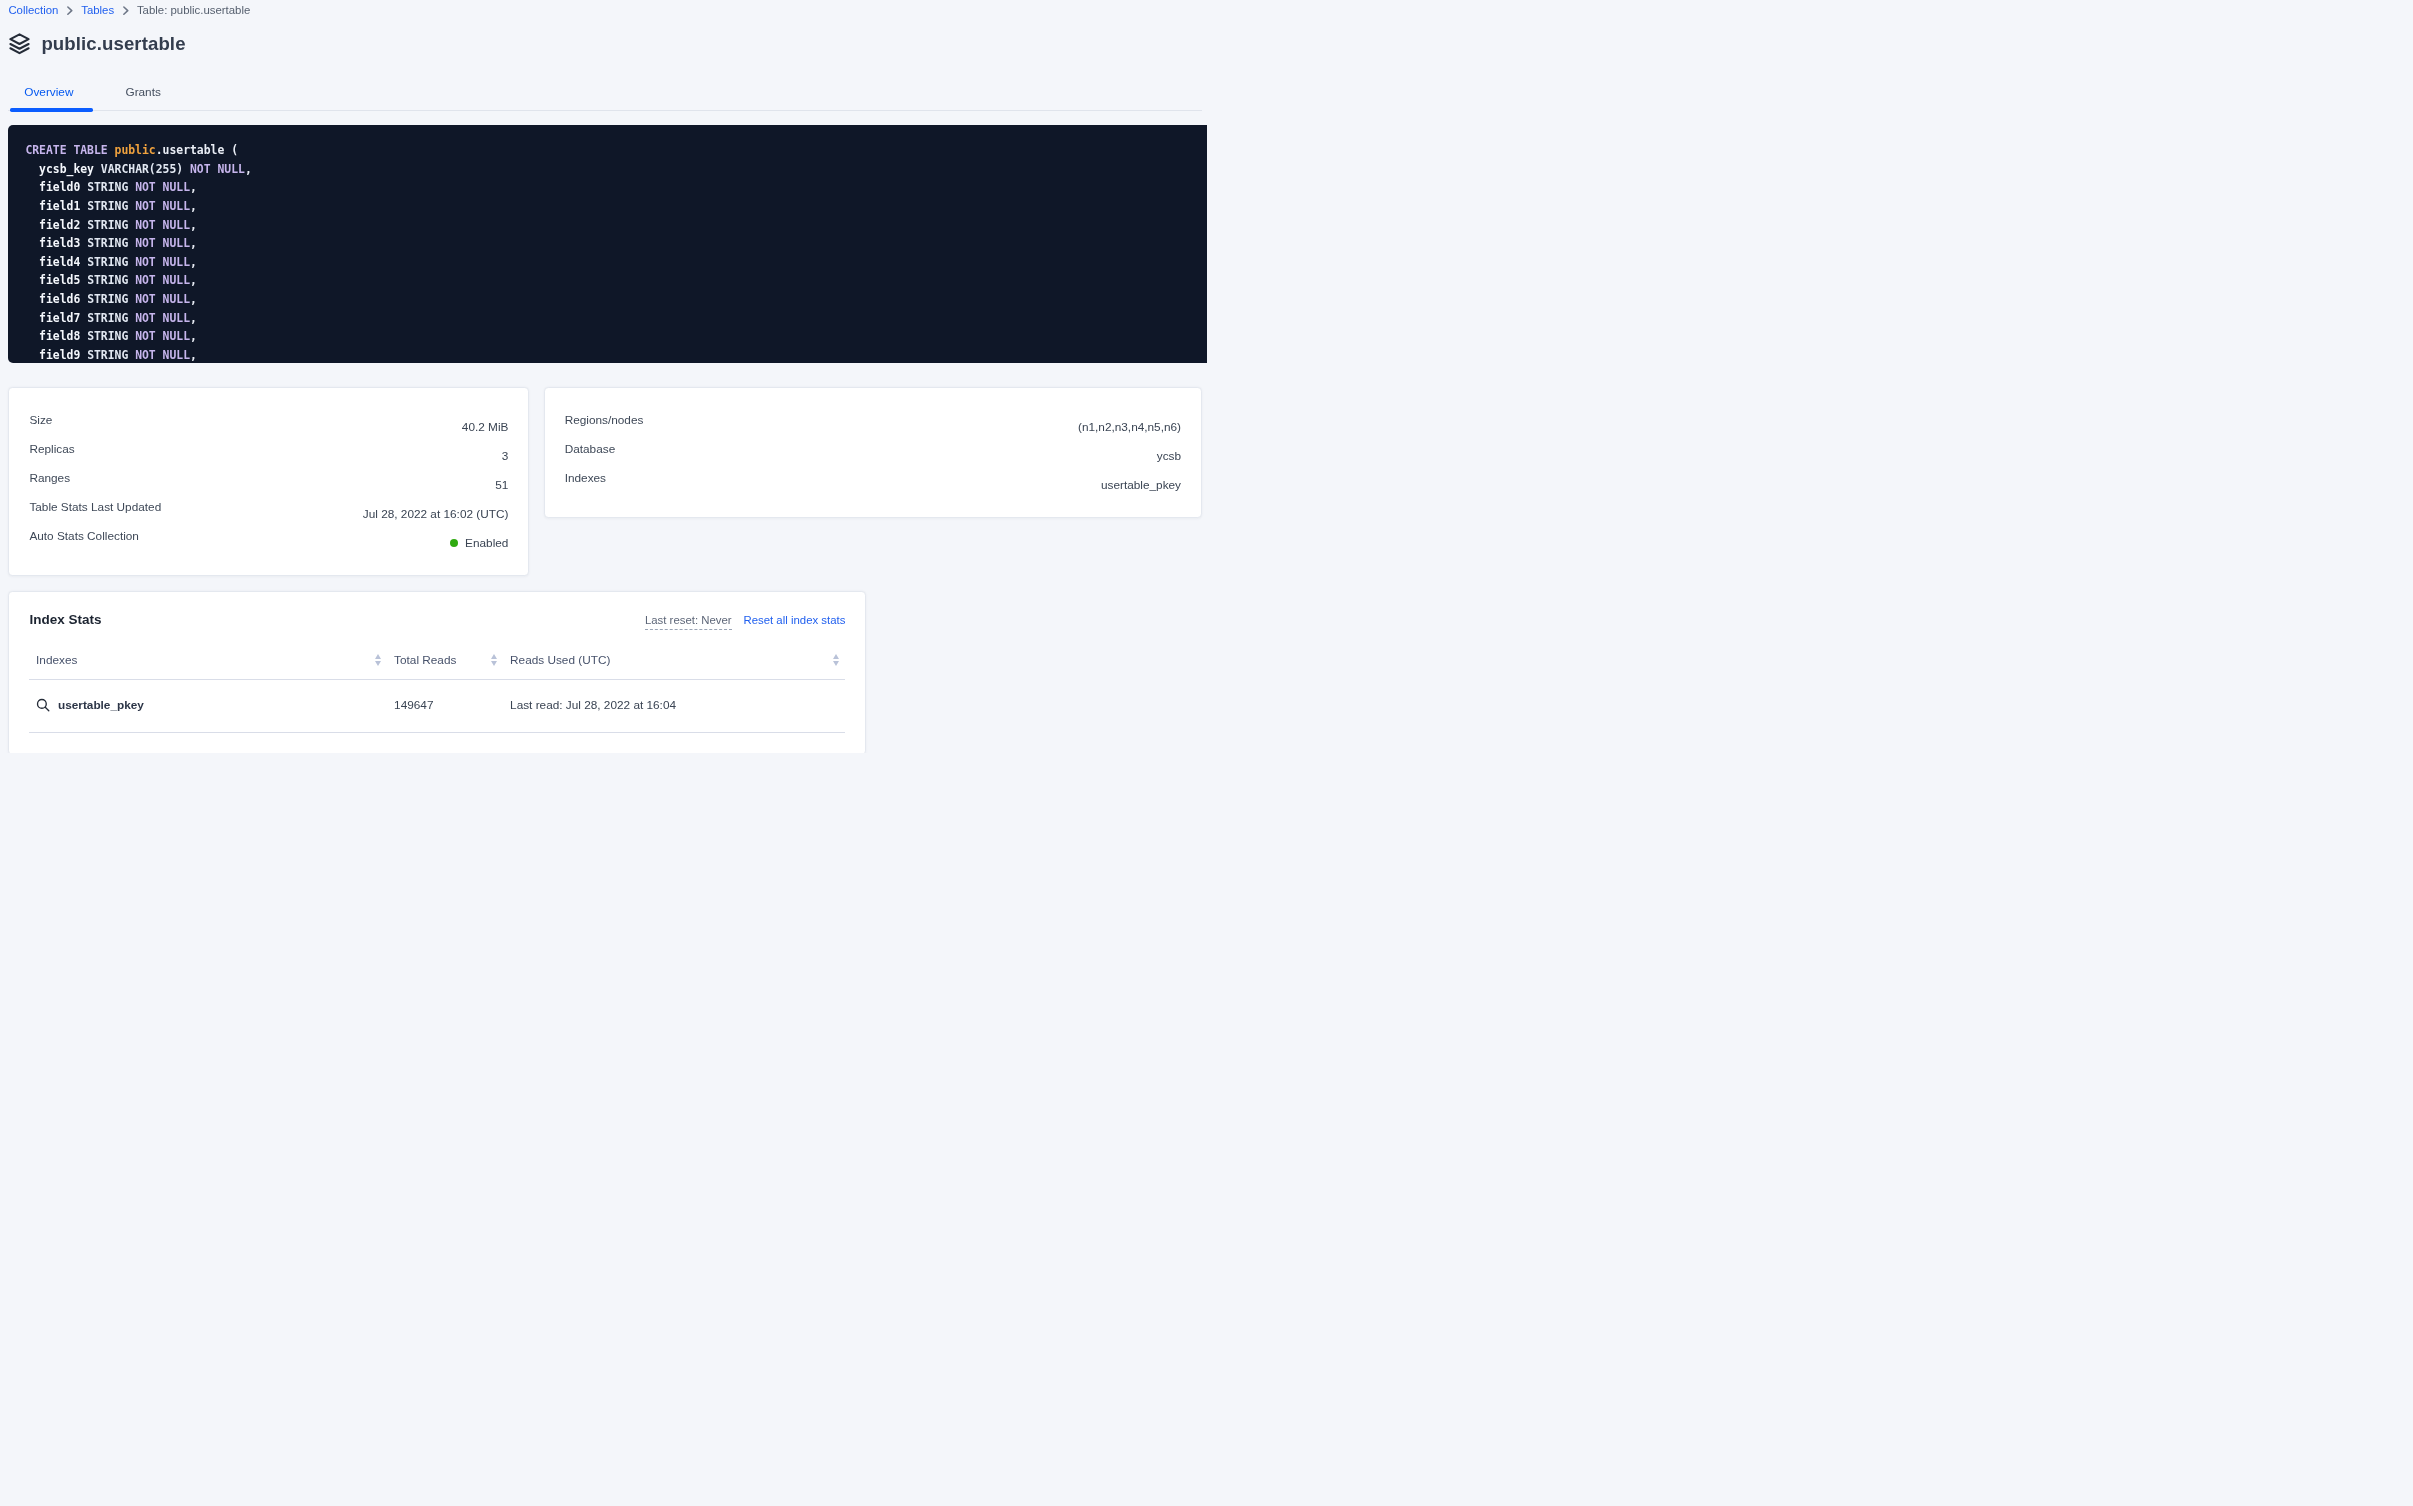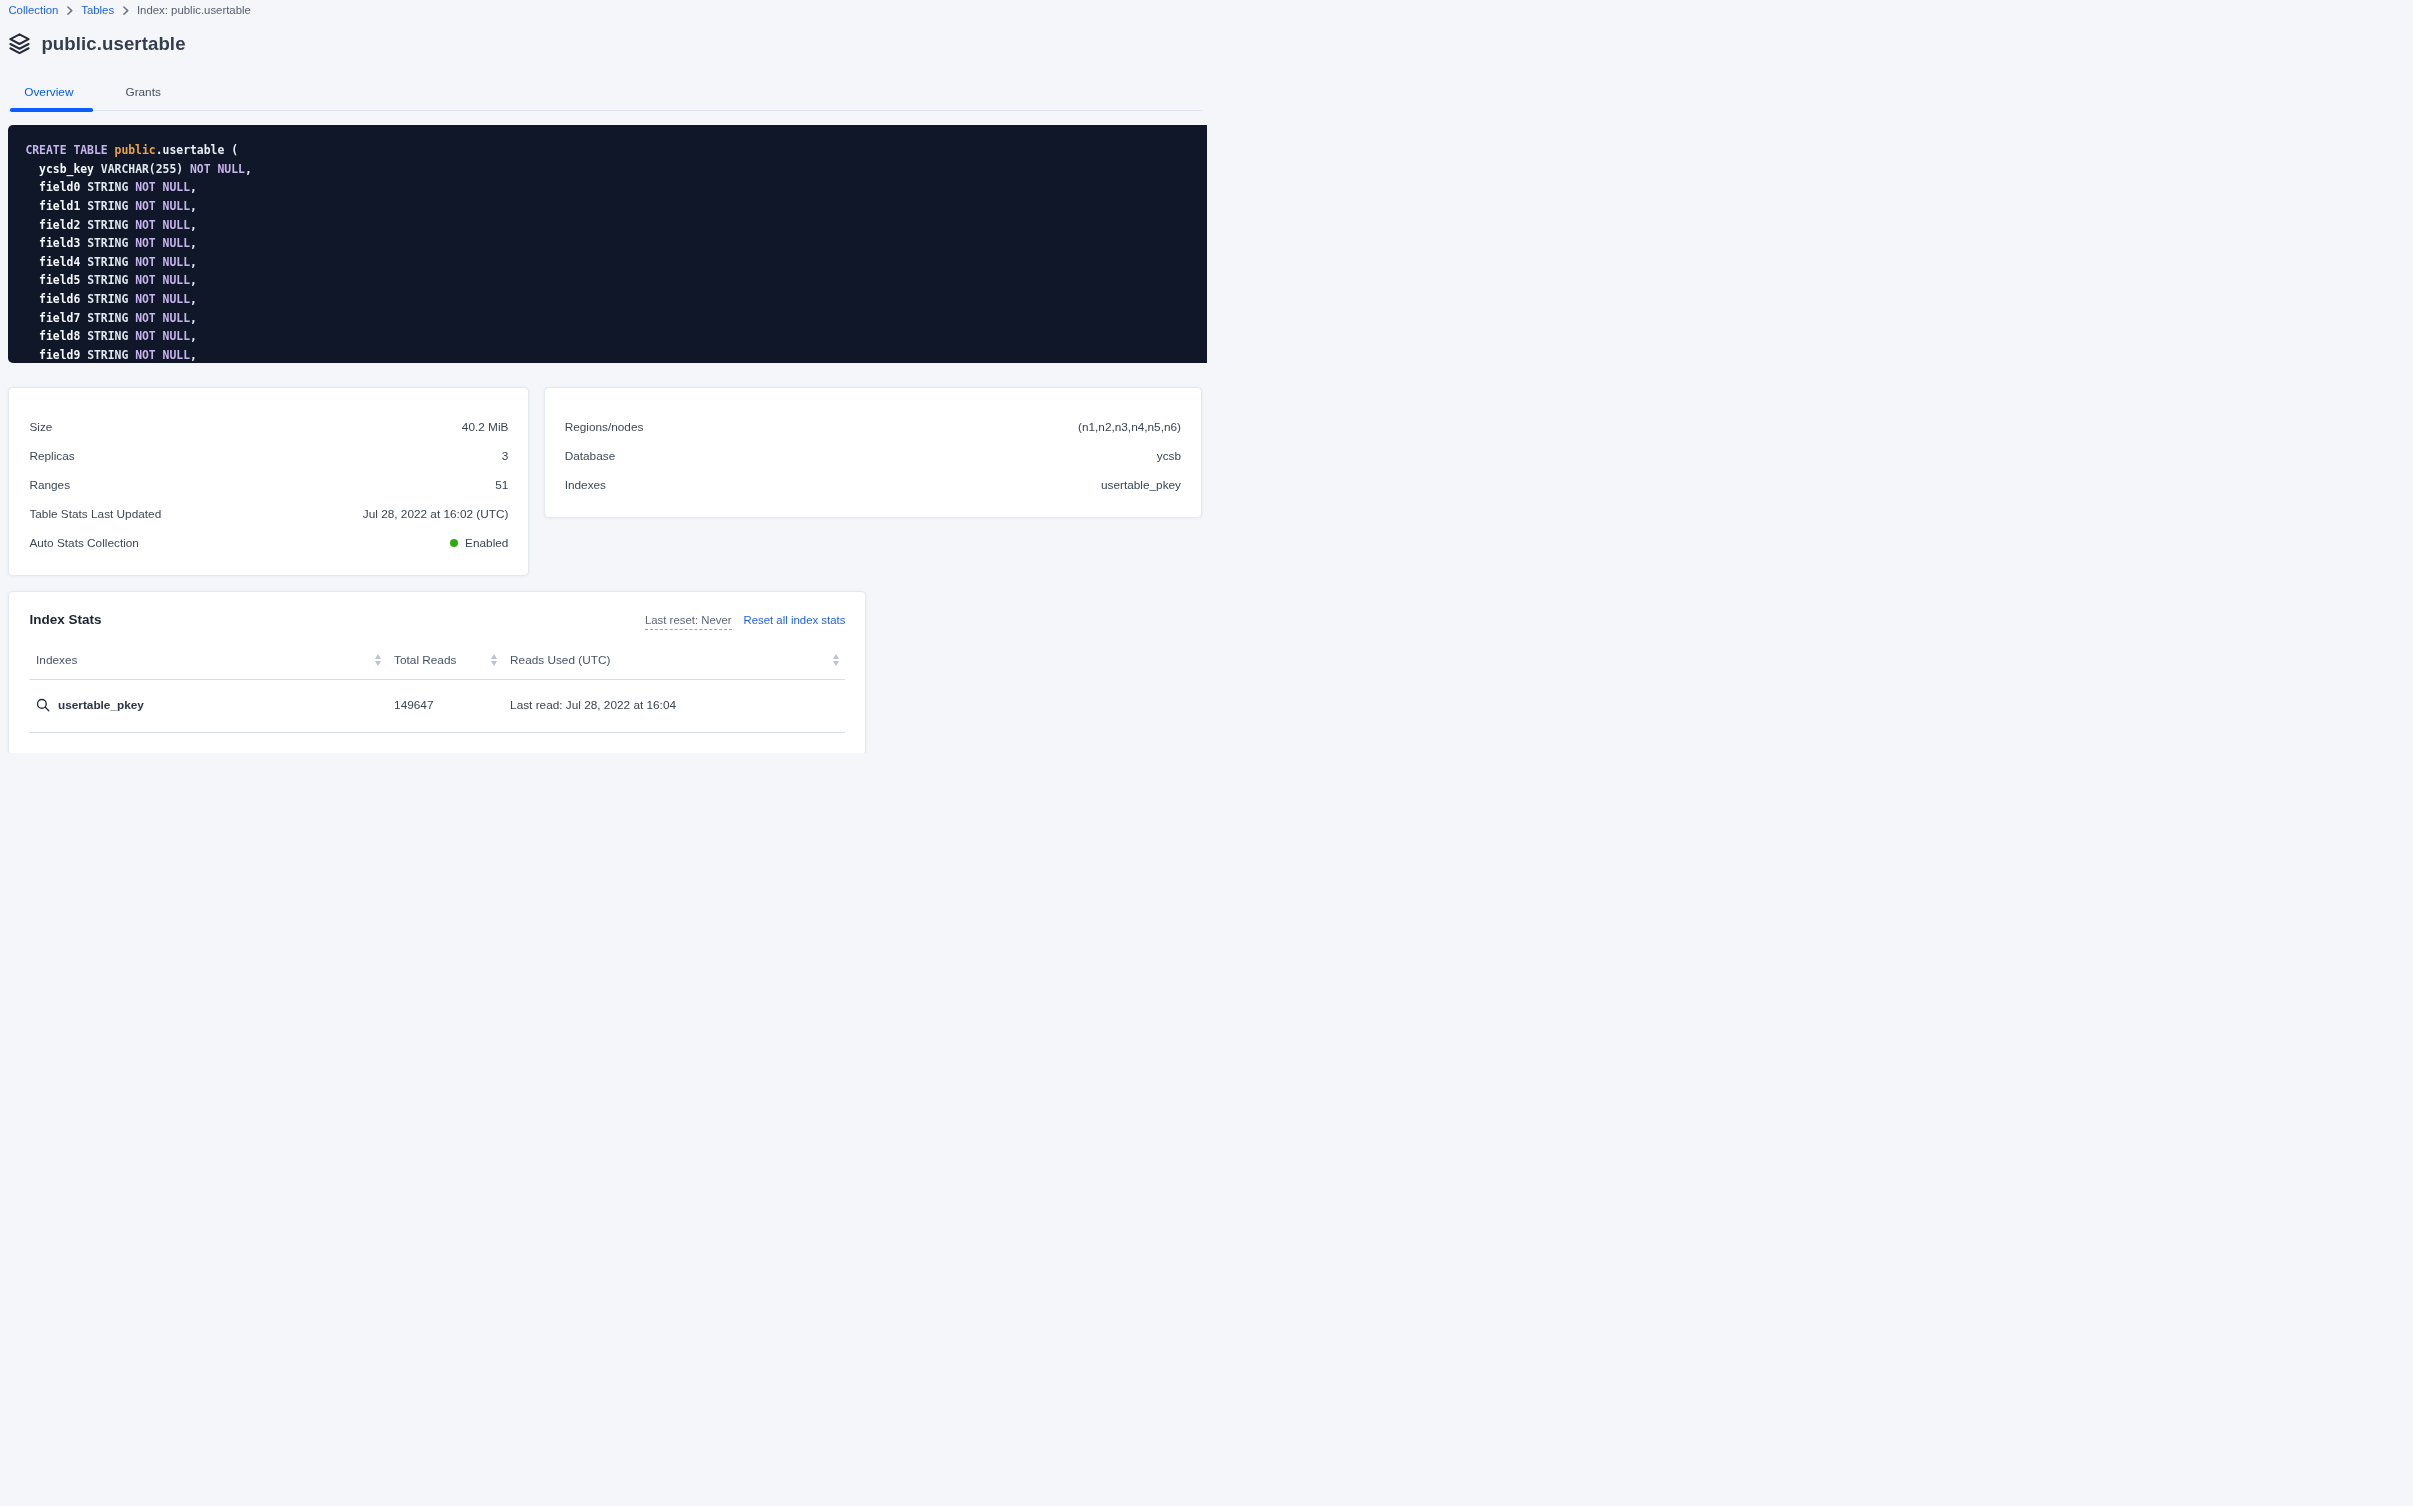--- a/index.html
+++ b/index.html
@@ -49,21 +49,21 @@
 
   
   .cards-row { display:flex; gap:14.3px; margin-top:23.6px; align-items:flex-start; }
   .card {
     background:#fff; border:0.8px solid #e4e8ef; border-radius:4.2px;
     box-shadow:0 0.8px 2.5px rgba(40,50,70,.05);
   }
   .detail-card { padding:25px 20px 17px 20px; }
   .detail-card.left { width:521px; }
   .detail-card.right { flex:1; }
-  .kv-row { display:flex; justify-content:space-between; align-items:center; height:29px; font-size:11.8px; }
+  .kv-row { display:flex; justify-content:space-between; height:29px; font-size:11.8px; }
   .kv-label { color:#3e4857; }
   .kv-value { color:#3a4453; display:flex; align-items:center; gap:6.7px; }
   .status-dot { width:8.4px; height:8.4px; border-radius:50%; background:#2faa10; display:inline-block; }
 
   
   .index-card { margin-top:15px; width:858px; height:164px; padding:20px 20px 0 20px; overflow:hidden; }
   .index-head { display:flex; align-items:baseline; }
   .index-title { font-size:13.5px; font-weight:700; color:#1c2431; flex:1; }
   .last-reset { font-size:11.4px; color:#5d6678; border-bottom:1.3px dashed #9aa4b5; padding-bottom:3.4px; cursor:default; }
   .reset-link { font-size:11.4px; color:#2160ef; margin-left:11.8px; cursor:pointer; text-decoration:none; }
@@ -96,21 +96,21 @@
       <svg width="7.6" height="9.3" viewBox="0 0 9 11">
           <path d="M2.2 1.2 L6.8 5.5 L2.2 9.8" fill="none" stroke="#6e7787" stroke-width="1.8" stroke-linecap="round" stroke-linejoin="round"></path>
         </svg>
     </span>
     <a class="crumb-link">Tables</a>
     <span class="crumb-sep">
       <svg width="7.6" height="9.3" viewBox="0 0 9 11">
           <path d="M2.2 1.2 L6.8 5.5 L2.2 9.8" fill="none" stroke="#6e7787" stroke-width="1.8" stroke-linecap="round" stroke-linejoin="round"></path>
         </svg>
     </span>
-    <span class="crumb-current">Index: public.usertable</span>
+    <span class="crumb-current">Table: public.usertable</span>
   </nav>
 
   <div class="title-row">
     <span style="display:inline-flex;">
       <svg width="23" height="23" viewBox="0 0 24 24" fill="none" stroke="#252c38" stroke-width="2.2" stroke-linecap="round" stroke-linejoin="round">
         <polygon points="12 2.5 2.5 7.5 12 12.5 21.5 7.5 12 2.5"></polygon>
         <polyline points="2.5 12.5 12 17.5 21.5 12.5"></polyline>
         <polyline points="2.5 17 12 22 21.5 17"></polyline>
       </svg>
     </span>

